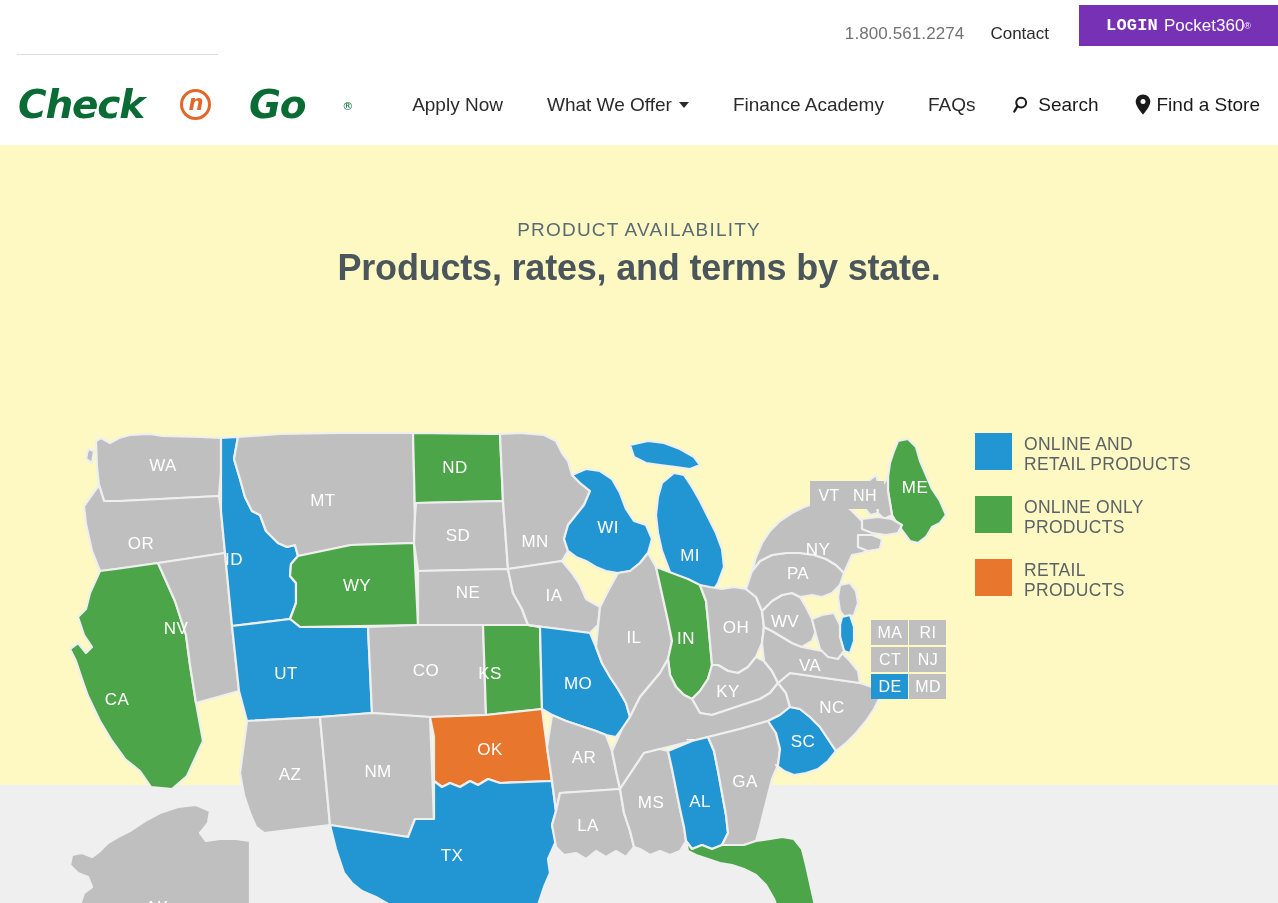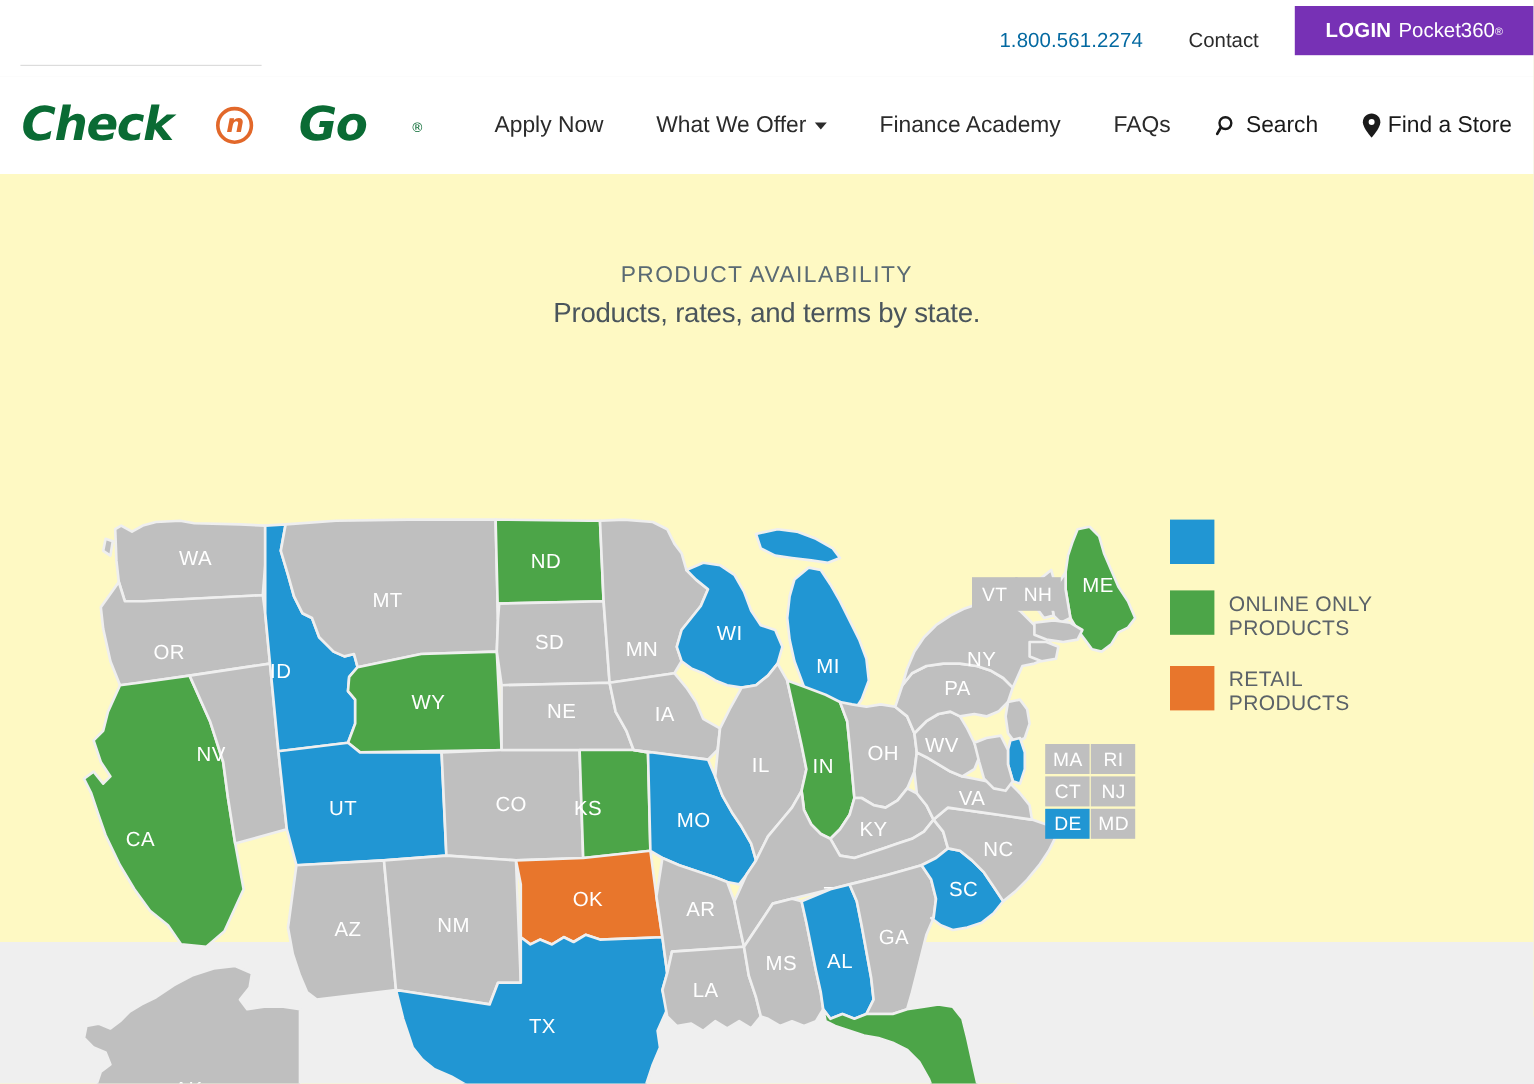--- a/index.html
+++ b/index.html
@@ -12,35 +12,35 @@
   }
 
   
   .topbar {
     height:64px; background:#ffffff;
     display:flex; align-items:flex-start; justify-content:flex-end;
     position:relative;
   }
   .topbar-inner { display:flex; align-items:center; height:64px; padding-right:0; }
   .top-phone {
-    font-size:17px; color:#0369a1; letter-spacing:.1px;
-    margin-right:38px; line-height:1; padding-top:2px;
+    font-size:17px; color:#737373; letter-spacing:.1px;
+    margin-right:26px; line-height:1; padding-top:2px;
   }
   .top-contact {
     font-size:17px; color:#2b2b2b; margin-right:30px; line-height:1;
     padding-top:2px; cursor:pointer;
   }
   .login-btn {
     background:#7731b5; color:#fff;
     height:41px; min-width:199px; padding:0 16px;
     display:flex; align-items:center; justify-content:center;
     font-size:17px; cursor:pointer; white-space:nowrap;
     margin-top:-13px;
   }
-  .login-btn .lg-strong { font-weight:bold; letter-spacing:.2px; }
+  .login-btn .lg-strong { font-weight:bold; letter-spacing:.2px;font-family:Liberation Mono, monospace; }
   .login-btn .lg-rest { font-weight:normal; margin-left:6px; }
   .login-btn sup { font-size:9px; vertical-align:super; }
   .topbar-rule {
     position:absolute; left:17px; right:1060px; bottom:9px;
     border-bottom:1px solid #dcdcdc;
   }
 
   
   .navbar {
     height:81px; background:#fff;
@@ -83,22 +83,22 @@
   }
   .nav-action svg { margin-right:6px; flex:none; }
 
   
   .content { position:relative; height:640px; background:#fef9c3; }
   .eyebrow {
     text-align:center; font-size:19px; letter-spacing:1.2px;
     color:#5a6a73; padding-top:74px; font-weight:400;
   }
   .headline {
-    text-align:center; font-size:23px; color:#4a555c;
-    font-weight:normal; margin-top:6px; letter-spacing:-.2px;
+    text-align:center; font-size:36px; color:#4a555c;
+    font-weight:bold; margin-top:6px; letter-spacing:-.2px;
   }
 
   
   .legend { position:absolute; left:975px; top:288px; }
   .legend-row { display:flex; align-items:flex-start; margin-bottom:22px; }
   .legend-swatch { width:37px; height:37px; flex:none; margin-right:12px; }
   .legend-label {
     font-size:17.5px; line-height:20px; color:#5b6268;
     letter-spacing:.3px; white-space:pre-line; padding-top:1px;
   }
@@ -174,20 +174,22 @@
 </div>
 
 <div class="content">
 
   <div class="eyebrow">PRODUCT AVAILABILITY</div>
   <div class="headline">Products, rates, and terms by state.</div>
 
   <div class="legend">
     <div class="legend-row">
       <div class="legend-swatch" style="background:#2196d3"></div>
+      <div class="legend-label">ONLINE AND
+RETAIL PRODUCTS</div>
     </div>
     <div class="legend-row">
       <div class="legend-swatch" style="background:#4ca548"></div>
       <div class="legend-label">ONLINE ONLY
 PRODUCTS</div>
     </div>
     <div class="legend-row">
       <div class="legend-swatch" style="background:#e8762c"></div>
       <div class="legend-label">RETAIL
 PRODUCTS</div>

